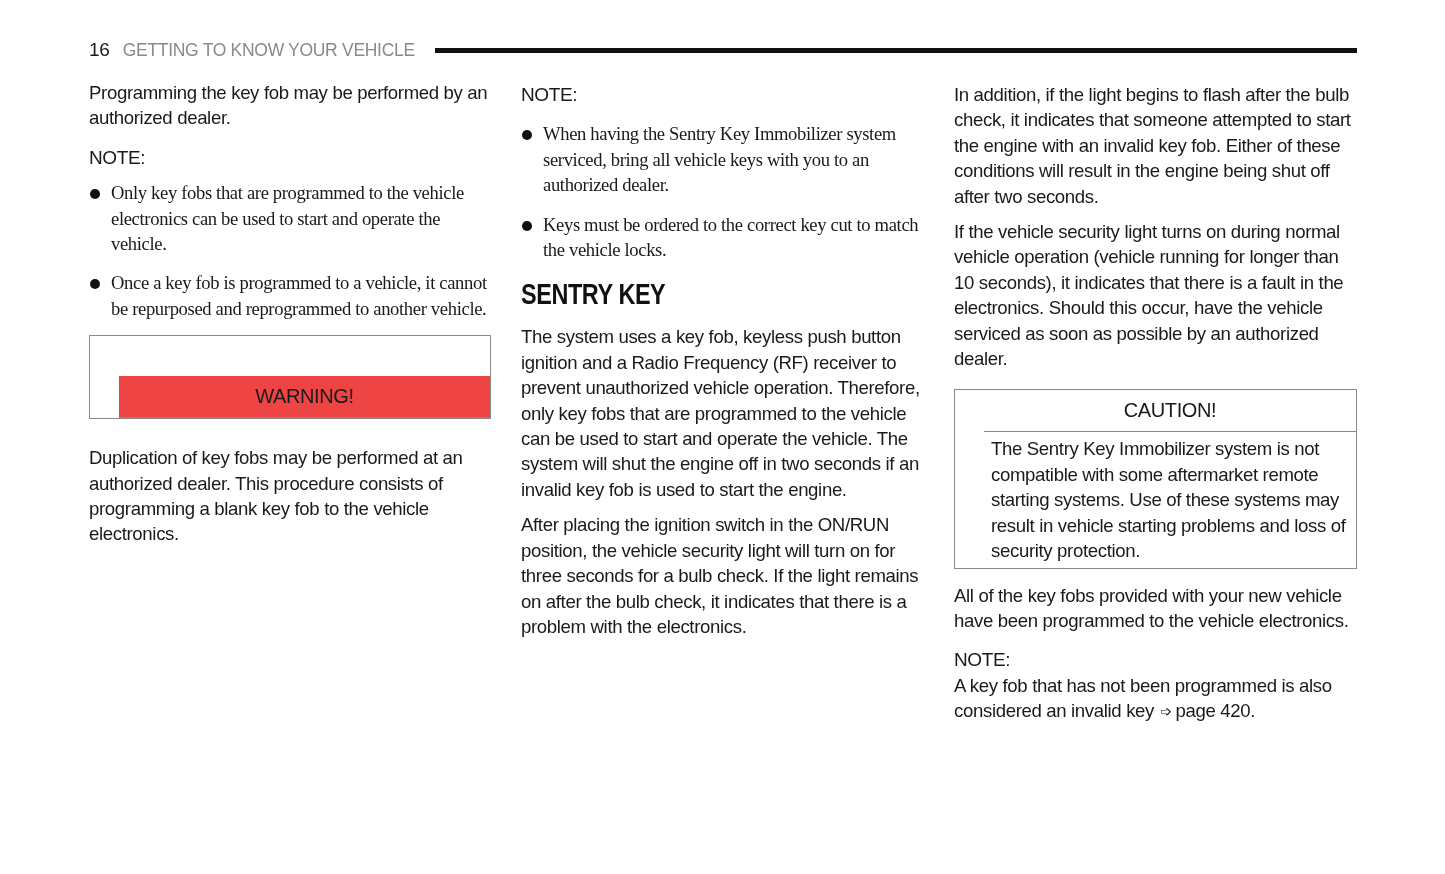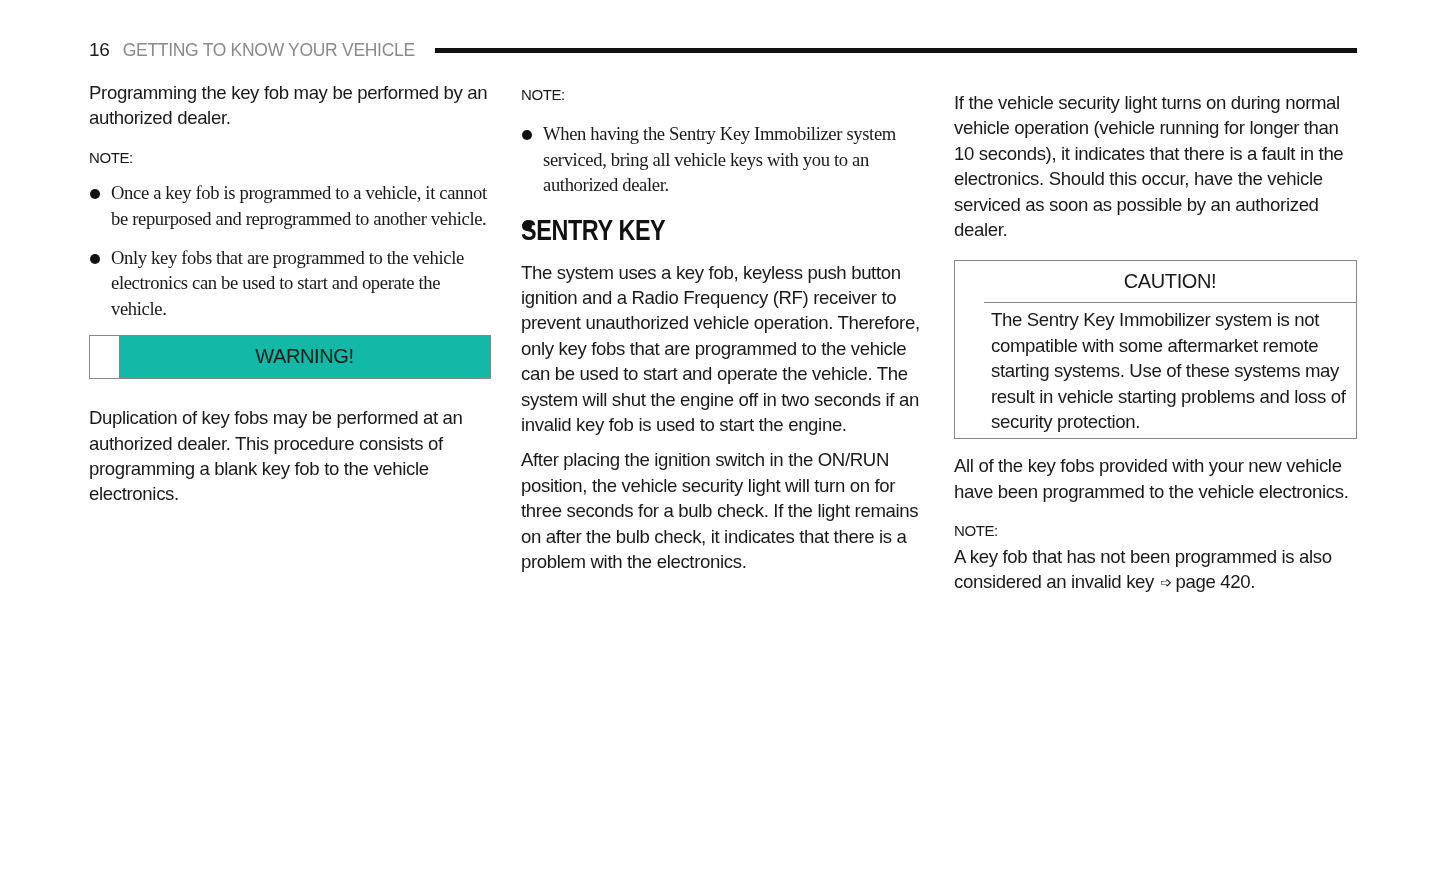--- a/index.html
+++ b/index.html
@@ -16,76 +16,77 @@
   .section-title { font-size: 17.5px; color: #8a8a8a; margin-left: 13px; letter-spacing: -0.3px; }
   .header-rule { flex: 1; height: 5px; background: #111; margin-left: 20px; }
 
   .col { position: absolute; top: 80px; }
   .col1 { left: 89px; width: 402px; }
   .col2 { left: 521px; width: 402px; }
   .col3 { left: 954px; width: 403px; }
 
   p, li { font-size: 18.6px; line-height: 25.4px; letter-spacing: -0.35px; margin: 0; }
   .subhead { font-size: 21.5px; line-height: 28px; letter-spacing: -0.4px; margin: 2px 0 4px 0; color: #111; }
-  .note-label { font-size: 15px; line-height: 25.4px; margin: 0 0 10px 0; letter-spacing: -0.4px; }
+  .note-label { font-size: 19px; line-height: 25.4px; margin: 0 0 10px 0; letter-spacing: -0.4px; }
   ul.bullets { list-style: none; margin: 0; padding: 0; }
   ul.bullets li { position: relative; padding-left: 22px; margin-bottom: 14px; font-family: Liberation Serif, serif; }
   ul.bullets li .dot {
     position: absolute; left: 1px; top: 9px; width: 10px; height: 10px; border-radius: 50%; background: #111;
   }
   .big-head {
     font-family: "Liberation Sans", sans-serif; font-weight: bold; font-size: 30px;
     transform: scaleX(0.78); transform-origin: left; letter-spacing: -0.5px;
     margin: 10px 0 4px 0; line-height: 40px; color: #111;
   }
   .gap { margin-top: 10px; }
 
   .box { border: 1px solid #888; margin: 18px 0 0 0; padding-left: 29px; }
   .box-head { text-align: center; font-size: 20px; line-height: 41px; border-bottom: 1px solid #888; letter-spacing: -0.4px; }
-  .box-head.grey { background: #14b8a6; }
+  .box-head.grey { background: #ef4444; margin-top: 40px; }
   .box-body { padding: 4px 8px 4px 7px; }
   .box-body ul.bullets li { padding-left: 22px; margin: 0 0 10px 0; }
   .box-body ul.bullets li:last-child { margin-bottom: 0; }
   .box-body ul.bullets li .dot { left: 2px; }
   .arrow { display: inline-block; font-size: 14px; margin: 0 4px 0 6px; transform: translateY(-1px); }
 </style>
 </head>
 <body>
 
 <div class="header">
   <span class="page-num">16</span>
   <span class="section-title">GETTING TO KNOW YOUR VEHICLE</span>
   <div class="header-rule"></div>
 </div>
 
 <div class="col col1">
   <p>Programming the key fob may be performed by an authorized dealer.</p>
   <div class="note-label" style="margin-top:14px;">NOTE:</div>
   <ul class="bullets">
+    <li><span class="dot"></span><span>Only key fobs that are programmed to the vehicle electronics can be used to start and operate the vehicle.</span></li>
     <li><span class="dot"></span><span>Once a key fob is programmed to a vehicle, it cannot be repurposed and reprogrammed to another vehicle.</span></li>
-    <li><span class="dot"></span><span>Only key fobs that are programmed to the vehicle electronics can be used to start and operate the vehicle.</span></li>
   </ul>
   <div class="box" style="margin-top:6px;">
     <div class="box-head grey">WARNING!</div>
   </div>
   <p style="margin-top:26px;">Duplication of key fobs may be performed at an authorized dealer. This procedure consists of programming a blank key fob to the vehicle electronics.</p>
 </div>
 
 <div class="col col2">
   <div class="note-label" style="margin-top:2px; margin-bottom:14px;">NOTE:</div>
   <ul class="bullets">
     <li><span class="dot"></span><span>When having the Sentry Key Immobilizer system serviced, bring all vehicle keys with you to an authorized dealer.</span></li>
-    <li><span class="dot"></span></li>
+    <li><span class="dot"></span><span>Keys must be ordered to the correct key cut to match the vehicle locks.</span></li>
   </ul>
   <div class="big-head" style="margin-top:-2px;">SENTRY KEY</div>
   <p class="gap">The system uses a key fob, keyless push button ignition and a Radio Frequency (RF) receiver to prevent unauthorized vehicle operation. Therefore, only key fobs that are programmed to the vehicle can be used to start and operate the vehicle. The system will shut the engine off in two seconds if an invalid key fob is used to start the engine.</p>
   <p class="gap">After placing the ignition switch in the ON/RUN position, the vehicle security light will turn on for three seconds for a bulb check. If the light remains on after the bulb check, it indicates that there is a problem with the electronics.</p>
 </div>
 
 <div class="col col3">
+  <p style="margin-top:2px;">In addition, if the light begins to flash after the bulb check, it indicates that someone attempted to start the engine with an invalid key fob. Either of these conditions will result in the engine being shut off after two seconds.</p>
   <p class="gap">If the vehicle security light turns on during normal vehicle operation (vehicle running for longer than 10 seconds), it indicates that there is a fault in the electronics. Should this occur, have the vehicle serviced as soon as possible by an authorized dealer.</p>
   <div class="box">
     <div class="box-head">CAUTION!</div>
     <div class="box-body">
       <p>The Sentry Key Immobilizer system is not compatible with some aftermarket remote starting systems. Use of these systems may result in vehicle starting problems and loss of security protection.</p>
     </div>
   </div>
   <p style="margin-top:14px;">All of the key fobs provided with your new vehicle have been programmed to the vehicle electronics.</p>
   <div class="note-label" style="margin-top:14px; margin-bottom:0;">NOTE:</div>
   <p>

